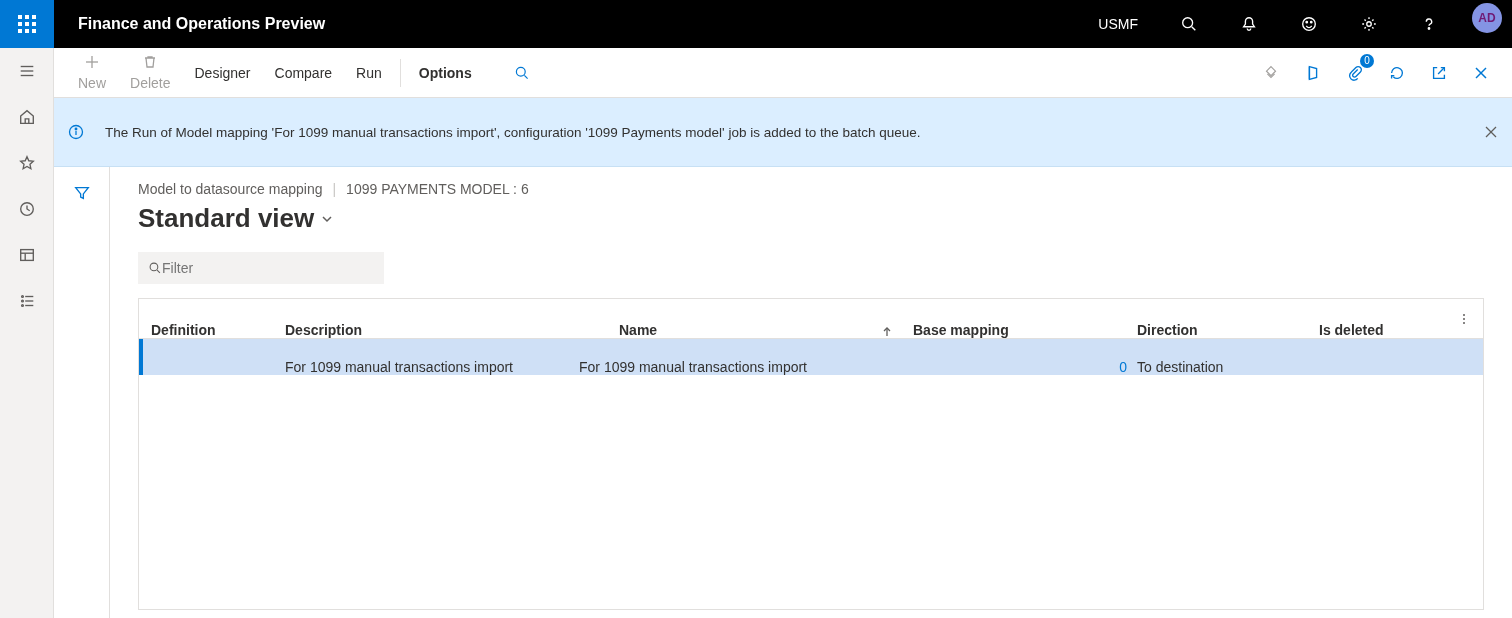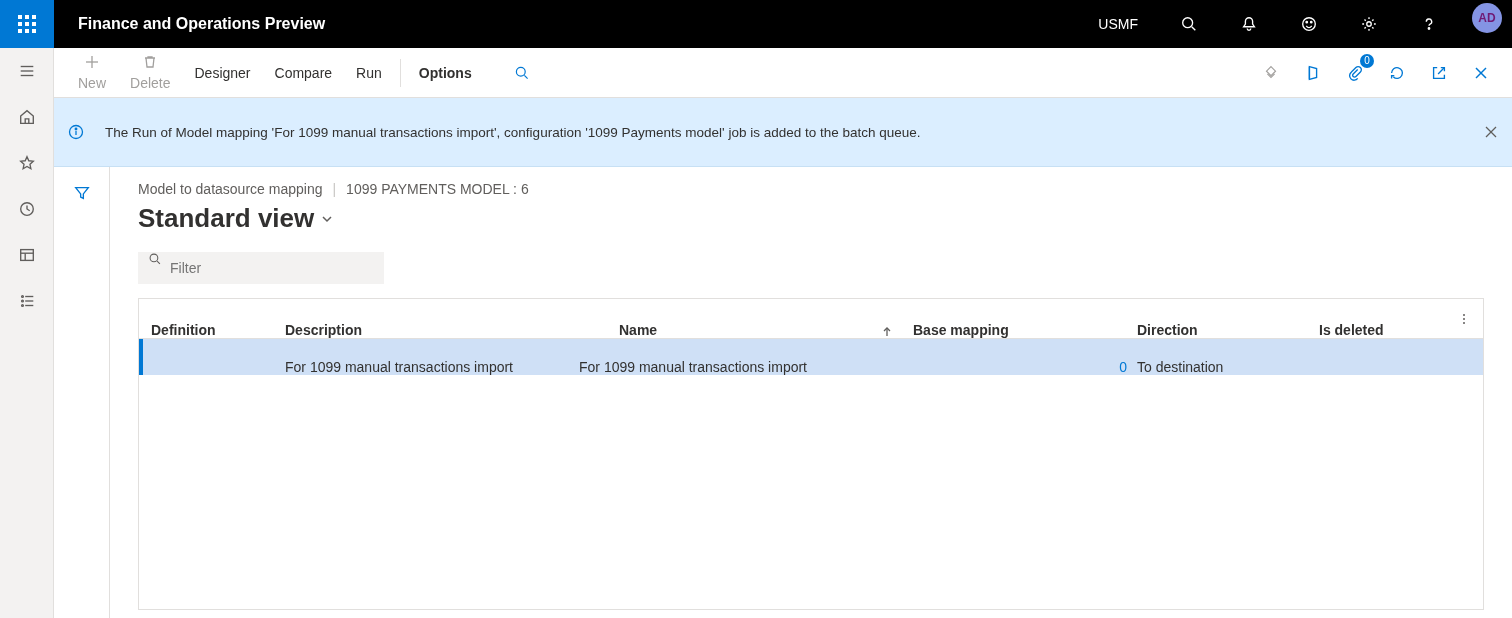--- a/index.html
+++ b/index.html
@@ -98,21 +98,21 @@
   .content-row { flex:1; display:flex; min-height:0; }
   .filter-strip { width:56px; border-right:1px solid #e1dfdd; display:flex; justify-content:center; padding-top:12px; background:#fff;}
   .filter-strip .filter-btn { width:28px;height:28px; display:flex;align-items:center;justify-content:center; color:#0078d4; cursor:pointer;}
 
   .page { flex:1; padding: 14px 28px 20px 28px; overflow:auto; }
   .breadcrumb { color:#605e5c; font-size:14px; display:flex; align-items:center; gap:10px; }
   .breadcrumb .sep { color:#c8c6c4; }
   .view-title { font-size:26px; font-weight:600; margin-top:6px; display:flex; align-items:center; gap:6px;}
   .chev-down { color:#605e5c; }
 
-  .filter-box { margin-top:18px; width:246px; height:32px; background:#f3f2f1; display:flex; padding:0 10px; gap:8px; color:#605e5c;}
+  .filter-box { margin-top:18px; width:246px; height:32px; background:#f3f2f1; display:flex; align-items:center; padding:0 10px; color:#605e5c;}
   .filter-box input { border:none; background:transparent; outline:none; flex:1; font-size:14px; color:#323130;}
 
   
   .grid { margin-top:14px; border:1px solid #e1dfdd;}
   .grid-header { display:flex; align-items:center; height:40px; border-bottom:1px solid #e1dfdd; font-weight:600; position:relative;}
   .col { padding:0 10px; display:flex; align-items:flex-end; height:100%; }
   .col.def  { width:136px; padding-left:12px;}
   .col.name { width:294px; }
   .col.desc { width:334px; }
   .col.base { width:208px; }

